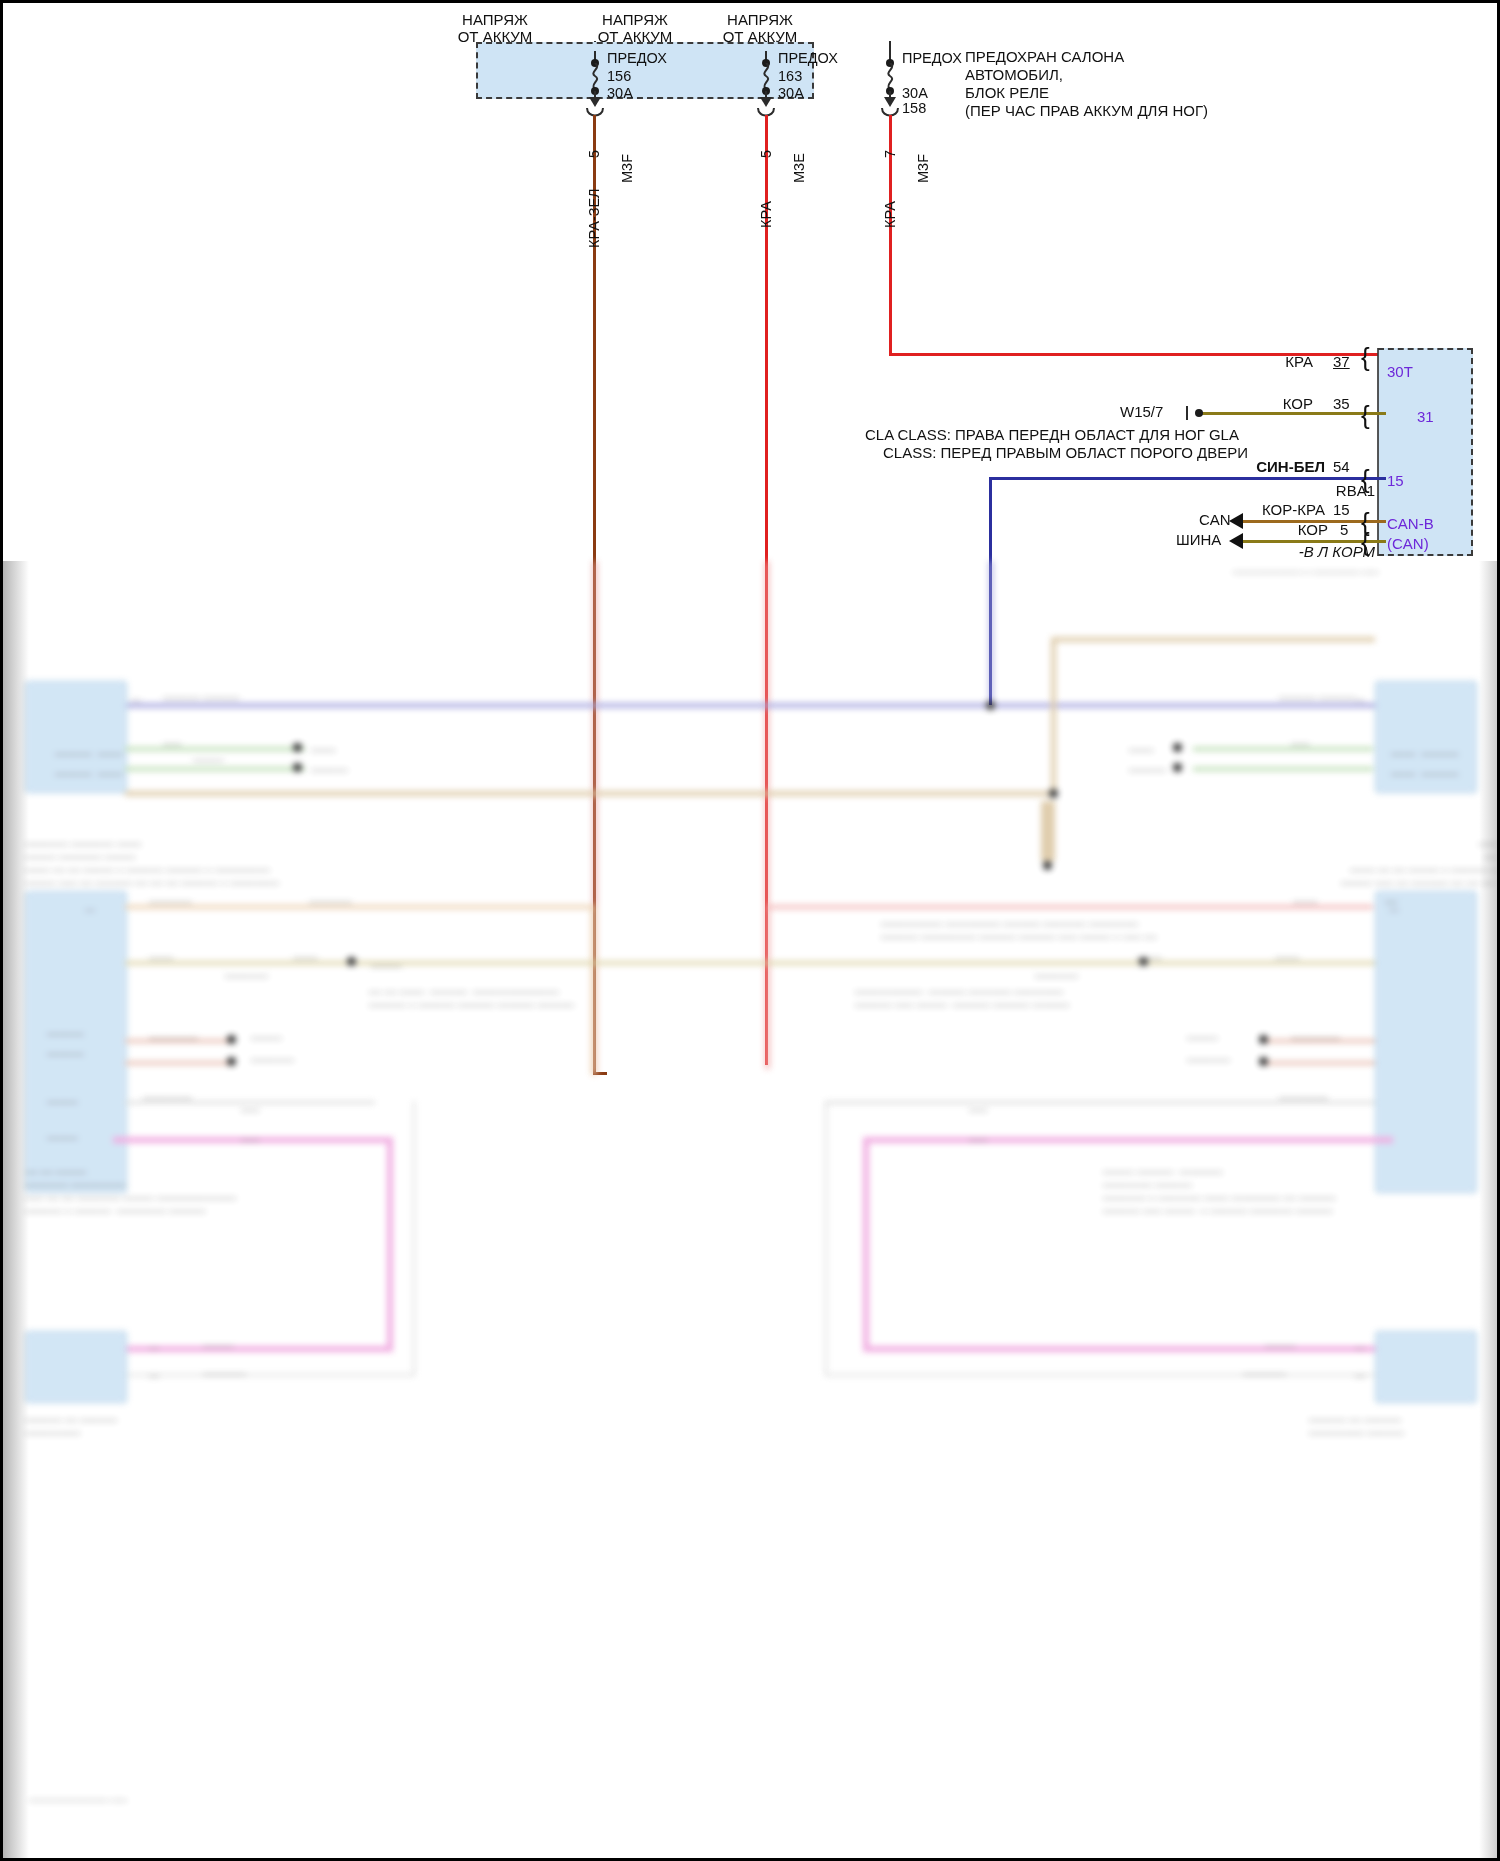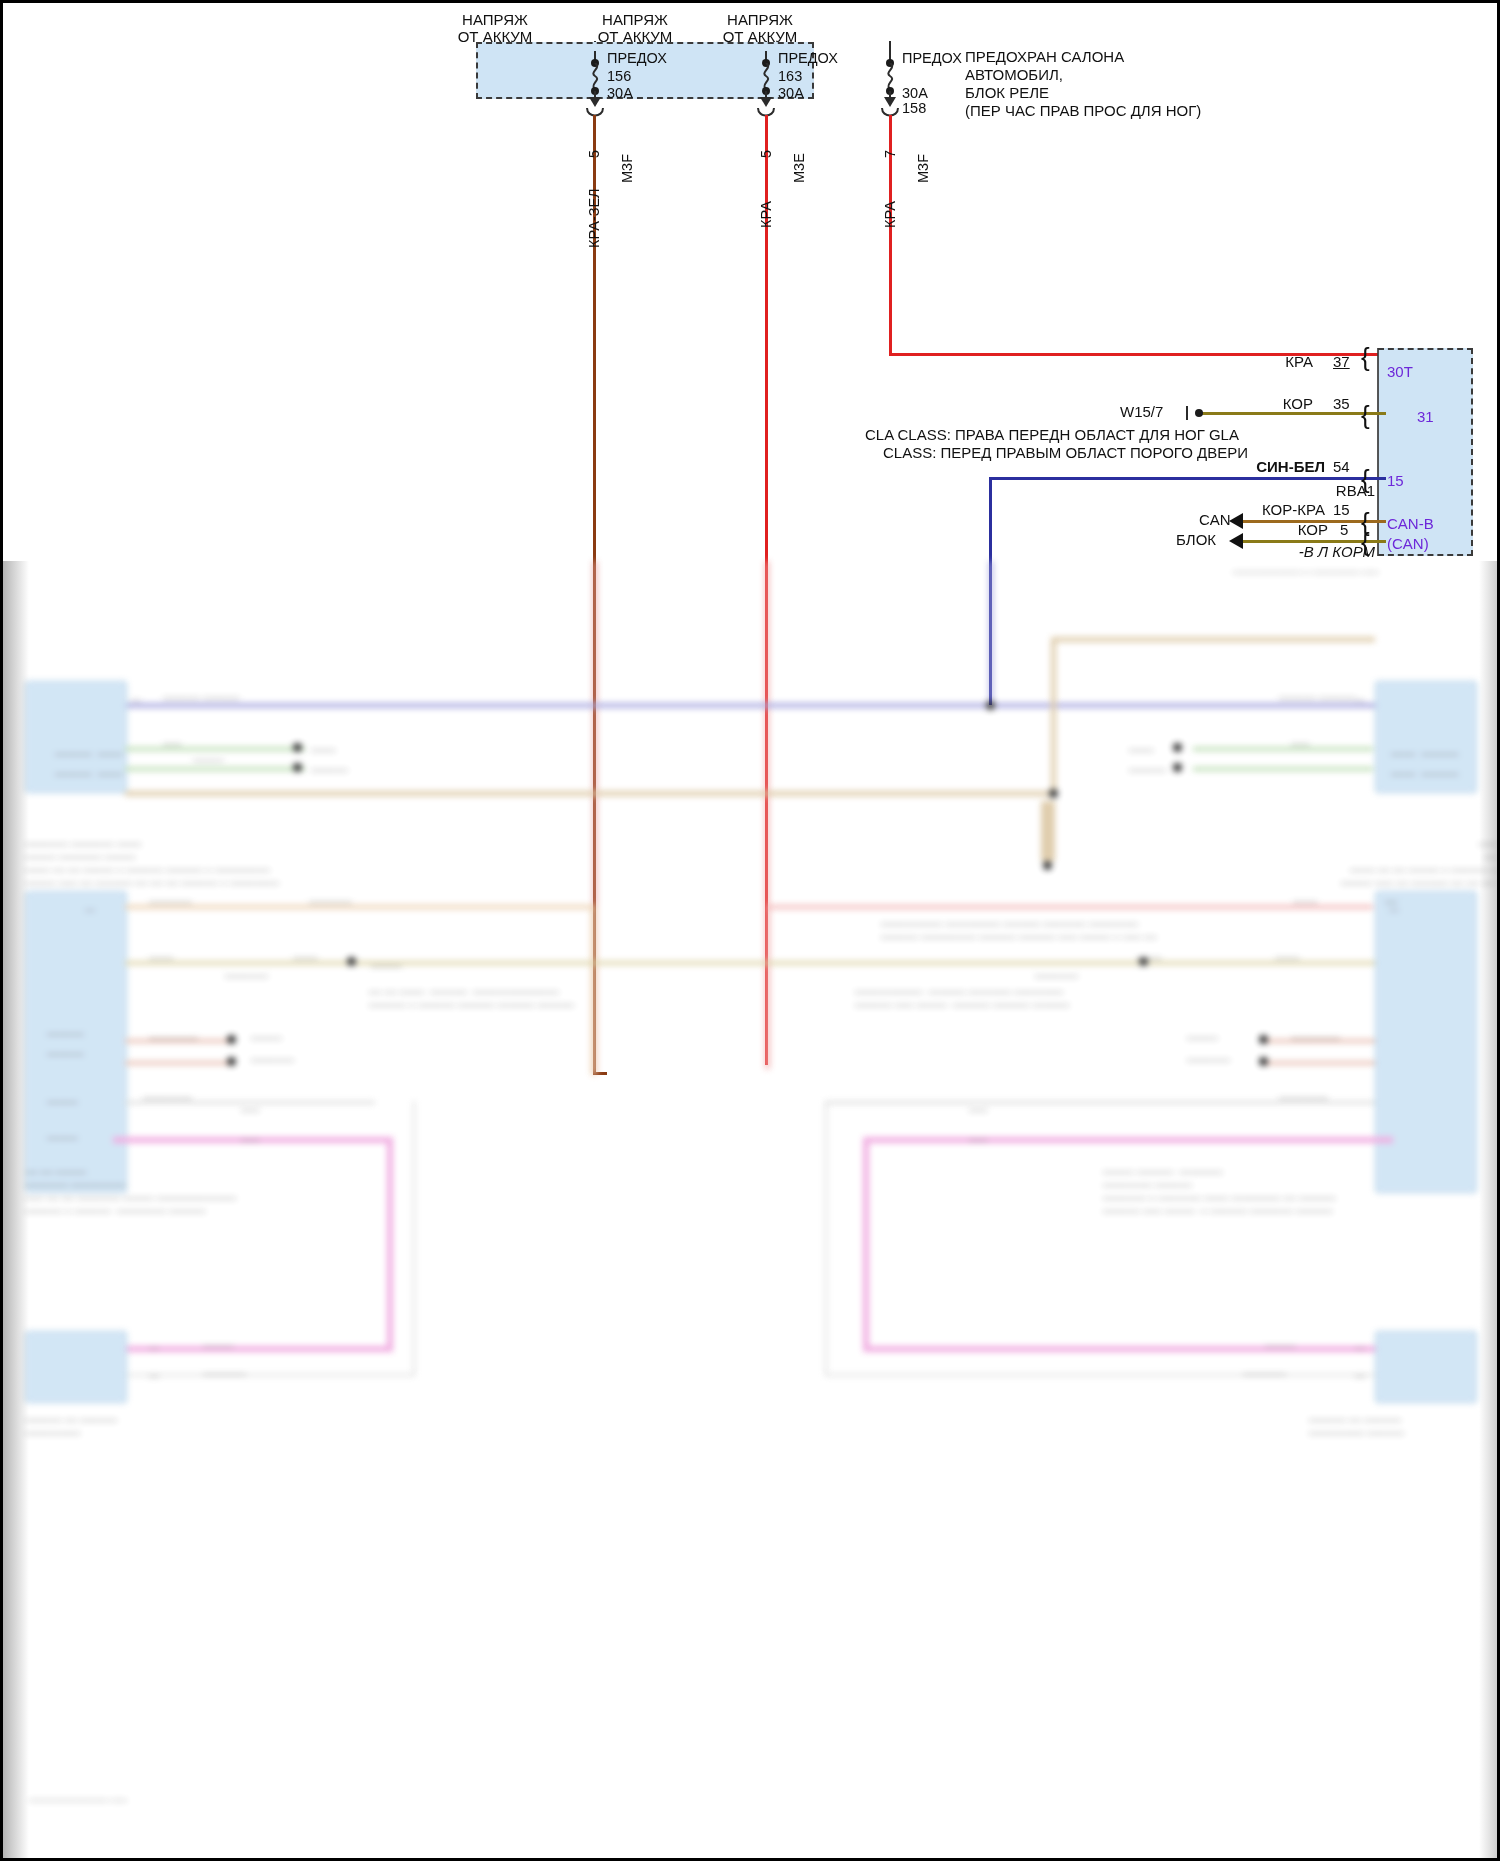--- a/index.html
+++ b/index.html
@@ -157,21 +157,21 @@
     <div class="dot" style="left:883px;top:84px;"></div>
     <div class="vline" style="left:886px;top:88px;height:14px;"></div>
     <div class="arrow-down" style="left:881px;top:94px;"></div>
     <div class="lbl" style="left:899px;top:47px;">ПРЕДОХ</div>
     <div class="lbl" style="left:899px;top:65px;margin-top:32px;">158</div>
     <div class="lbl" style="left:899px;top:82px;">30A</div>
 
     <div class="txt" style="left:962px;top:45px;font-size:15px;">ПРЕДОХРАН САЛОНА</div>
     <div class="txt" style="left:962px;top:63px;font-size:15px;">АВТОМОБИЛ,</div>
     <div class="txt" style="left:962px;top:81px;font-size:15px;">БЛОК РЕЛЕ</div>
-    <div class="txt" style="left:962px;top:99px;font-size:15px;">(ПЕР ЧАС ПРАВ ПРОС ДЛЯ НОГ)</div>
+    <div class="txt" style="left:962px;top:99px;font-size:15px;">(ПЕР ЧАС ПРАВ АККУМ ДЛЯ НОГ)</div>
 
     <svg style="position:absolute;left:582px;top:104px;width:20px;height:14px;" viewBox="0 0 20 14">
       <path d="M2 1 C2 11, 18 11, 18 1" fill="none" stroke="#2b2b2b" stroke-width="2"></path>
     </svg>
     <svg style="position:absolute;left:753px;top:104px;width:20px;height:14px;" viewBox="0 0 20 14">
       <path d="M2 1 C2 11, 18 11, 18 1" fill="none" stroke="#2b2b2b" stroke-width="2"></path>
     </svg>
     <svg style="position:absolute;left:877px;top:104px;width:20px;height:14px;" viewBox="0 0 20 14">
       <path d="M2 1 C2 11, 18 11, 18 1" fill="none" stroke="#2b2b2b" stroke-width="2"></path>
     </svg>
@@ -227,21 +227,21 @@
     <div class="wire h w-tan" style="left:1240px;top:517px;width:143px;"></div>
     <div class="arrow-left" style="left:1226px;top:510px;"></div>
     <div class="txt" style="left:1196px;top:508px;font-size:15px;text-align:right;width:0;">CAN</div>
     <div class="wname" style="left:1222px;top:498px;width:100px;">КОР-КРА</div>
     <div class="wnum" style="left:1330px;top:498px;">15</div>
     <div class="brace" style="left:1358px;top:509px;">{</div>
     <div class="pin-text" style="left:1384px;top:512px;">CAN-B</div>
 
     <div class="wire h w-olive" style="left:1240px;top:537px;width:143px;"></div>
     <div class="arrow-left" style="left:1226px;top:530px;"></div>
-    <div class="txt" style="left:1173px;top:528px;font-size:15px;">БЛОК</div>
+    <div class="txt" style="left:1173px;top:528px;font-size:15px;">ШИНА</div>
     <div class="wname" style="left:1255px;top:518px;width:70px;">КОР</div>
     <div class="wnum" style="left:1337px;top:518px;">5</div>
     <div class="wname" style="left:1262px;top:540px;width:110px;font-style:italic;">-В Л КОРМ</div>
     <div class="brace" style="left:1358px;top:529px;">{</div>
     <div class="pin-text" style="left:1384px;top:532px;">(CAN)</div>
 
     <div id="blurred">
 
       <div class="bline" style="left:590px;top:0px;width:4px;height:514px;background:#e8a0a0;"></div>
       <div class="bline" style="left:762px;top:0px;width:4px;height:508px;background:#f0a8a8;"></div>

